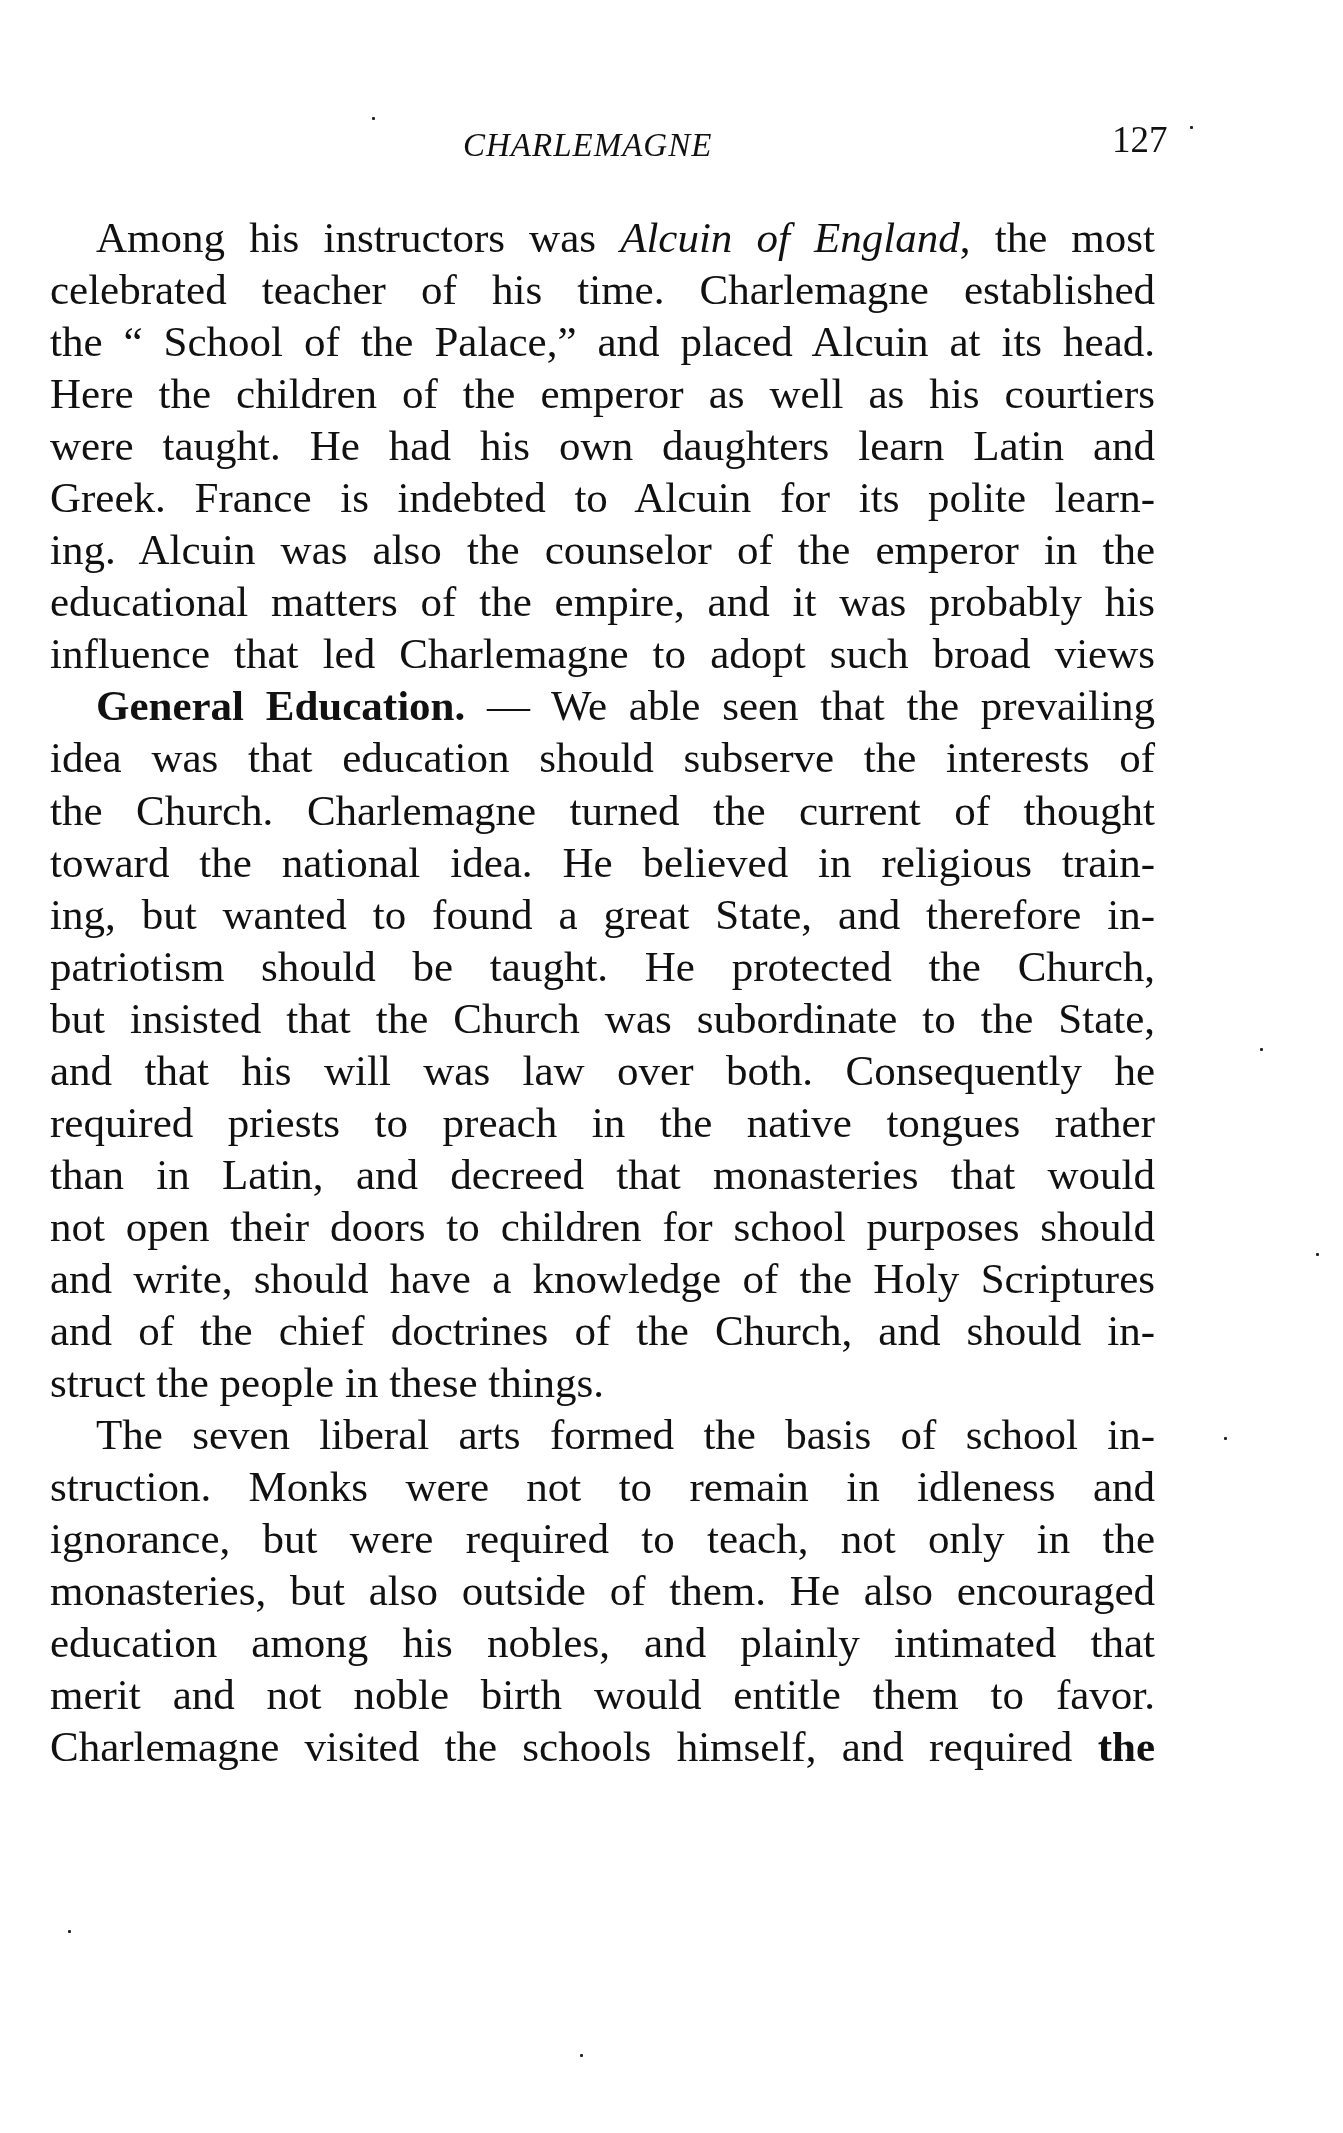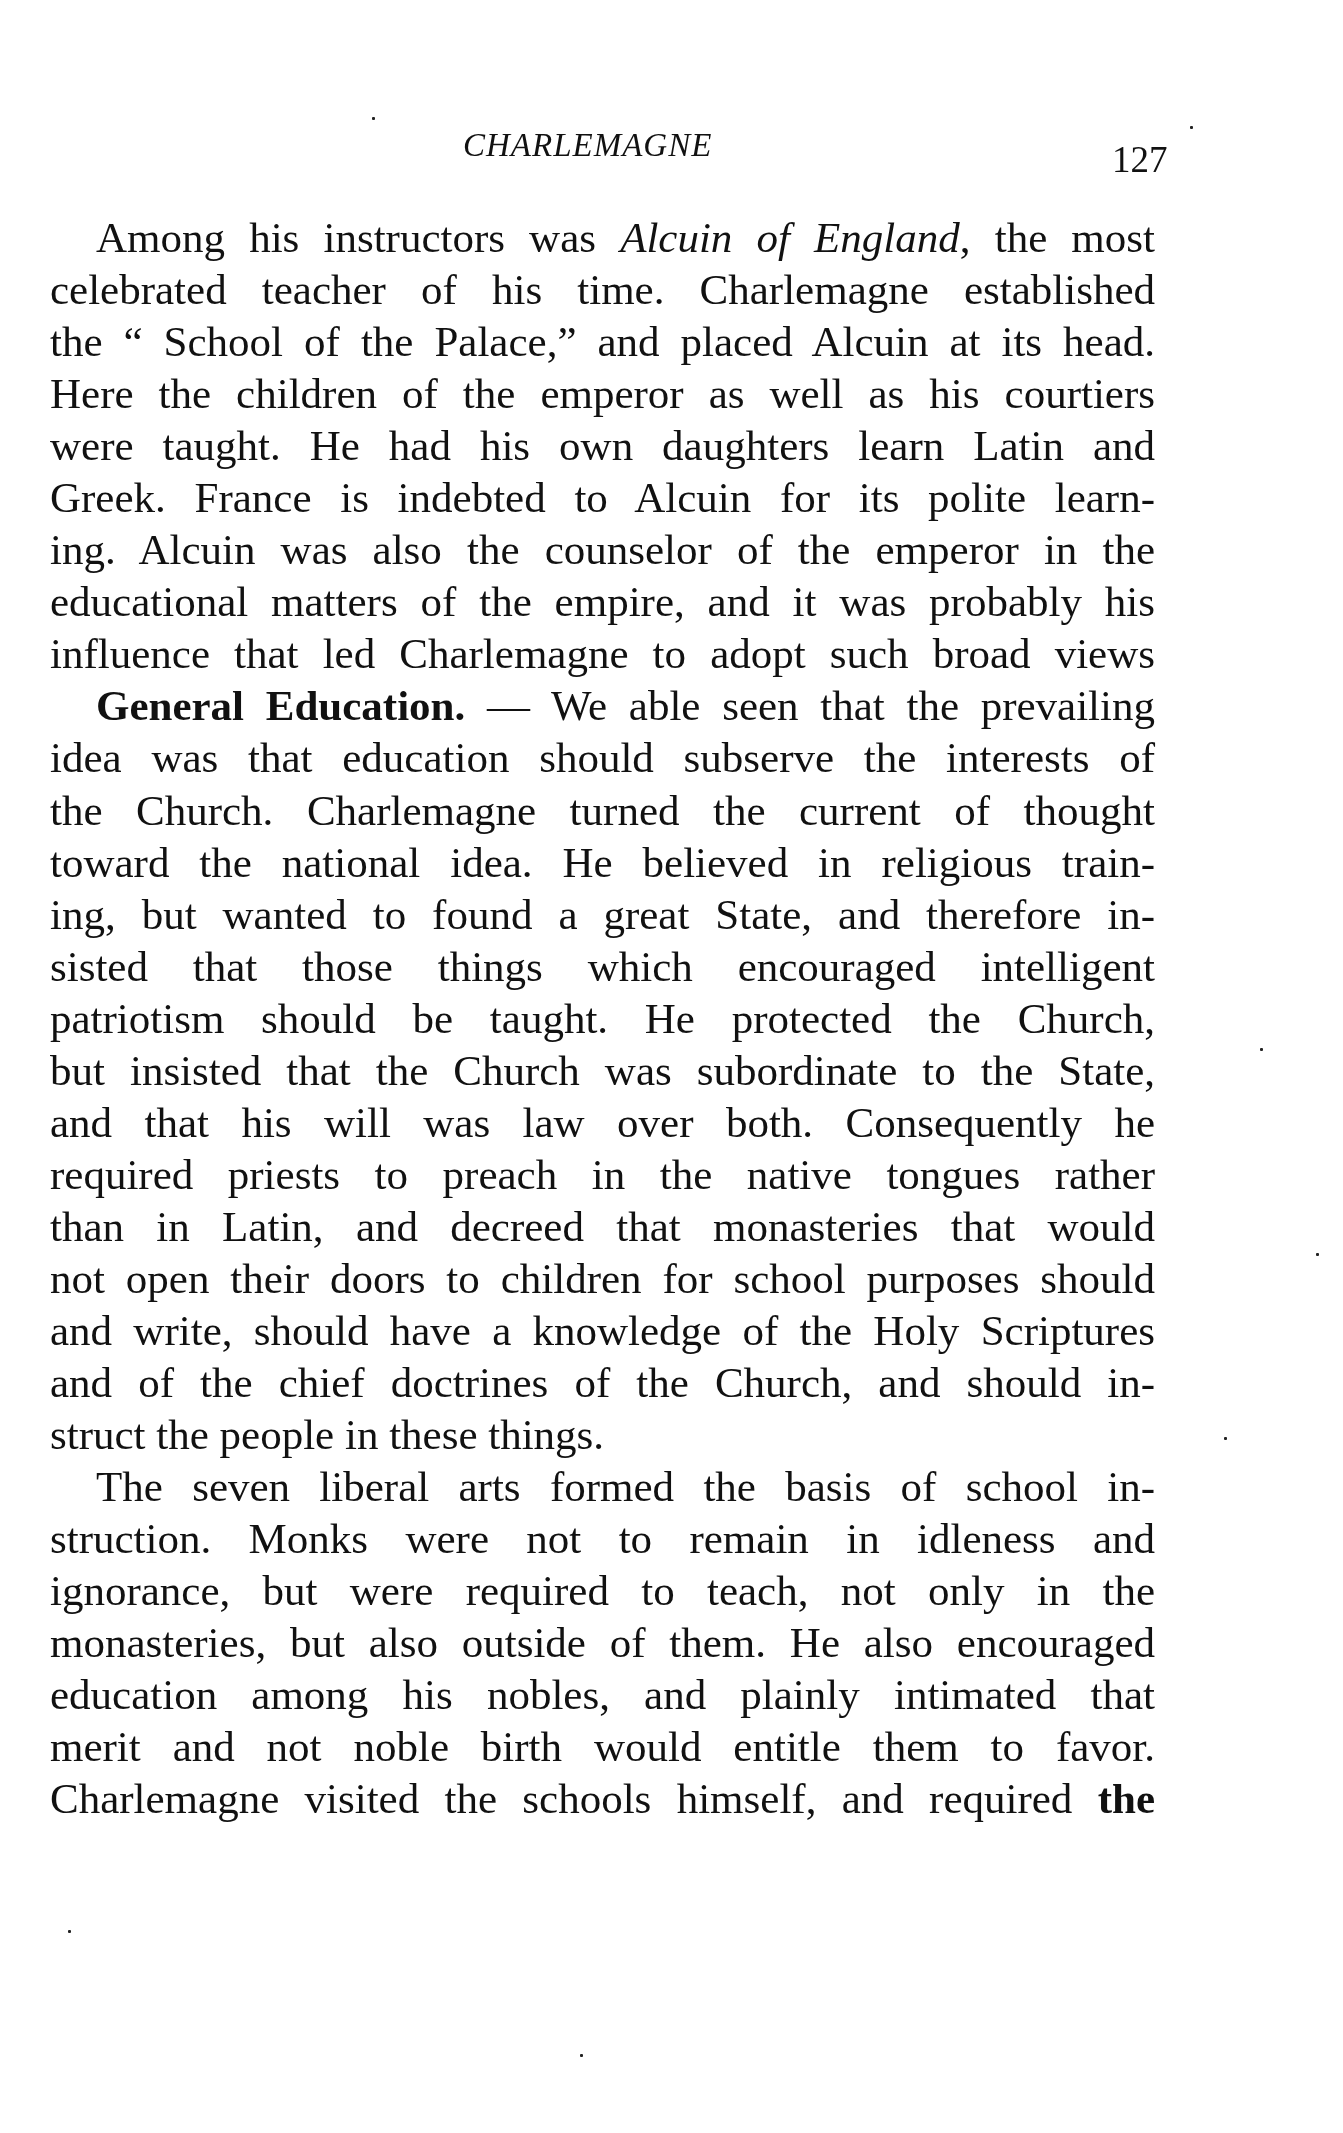--- a/index.html
+++ b/index.html
@@ -4,21 +4,21 @@
 <style>
   html, body { margin: 0; padding: 0; background: #ffffff; }
   body { width: 1343px; height: 2133px; position: relative; overflow: hidden; color: #111111; }
   .page { position: absolute; left: 0; top: 0; width: 1128px; height: 2133px; }
   .running-head {
     position: absolute; top: 125px; left: 463px; width: 320px; height: 40px;
     font-family: "Liberation Serif", serif; font-style: italic; font-size: 33px; line-height: 40px;
     letter-spacing: 1px; white-space: nowrap; color: #111;
   }
   .page-number {
-    position: absolute; top: 140px; left: 1112px; width: 70px; height: 40px;
+    position: absolute; top: 120px; left: 1112px; width: 70px; height: 40px;
     font-family: "Liberation Serif", serif; font-size: 37px; line-height: 40px; white-space: nowrap; color: #111;
   }
   .body-text {
     position: absolute; left: 50px; top: 212px; width: 1105px;
     font-family: "Liberation Serif", serif; font-size: 43px; line-height: 52.06px;
   }
   .line { display: block; height: 52.06px; white-space: nowrap; text-align: justify; text-align-last: justify; overflow: visible; }
   .line.last { text-align-last: left; }
   .line.indent { padding-left: 46px; }
   .line span { white-space: pre; }
@@ -44,21 +44,20 @@
     <div class="line">Greek.  France is indebted to Alcuin for its polite learn-</div>
     <div class="line">ing.  Alcuin was also the counselor of the emperor in the</div>
     <div class="line">educational matters of the empire, and it was probably his</div>
     <div class="line">influence that led Charlemagne to adopt such broad views</div>
 
     <div class="line indent"><span class="bd">General Education.</span><span> — We able seen that the prevailing</span></div>
     <div class="line">idea was that education should subserve the interests of</div>
     <div class="line">the Church.  Charlemagne turned the current of thought</div>
     <div class="line">toward the national idea.  He believed in religious train-</div>
     <div class="line">ing, but wanted to found a great State, and therefore in-</div>
-    <div class="line">sisted that those things which encouraged intelligent</div>
     <div class="line">patriotism should be taught.  He protected the Church,</div>
     <div class="line">but insisted that the Church was subordinate to the State,</div>
     <div class="line">and that his will was law over both.  Consequently he</div>
     <div class="line">required priests to preach in the native tongues rather</div>
     <div class="line">than in Latin, and decreed that monasteries that would</div>
     <div class="line">not open their doors to children for school purposes should</div>
     <div class="line">and write, should have a knowledge of the Holy Scriptures</div>
     <div class="line">and of the chief doctrines of the Church, and should in-</div>
     <div class="line last">struct the people in these things.</div>
 

